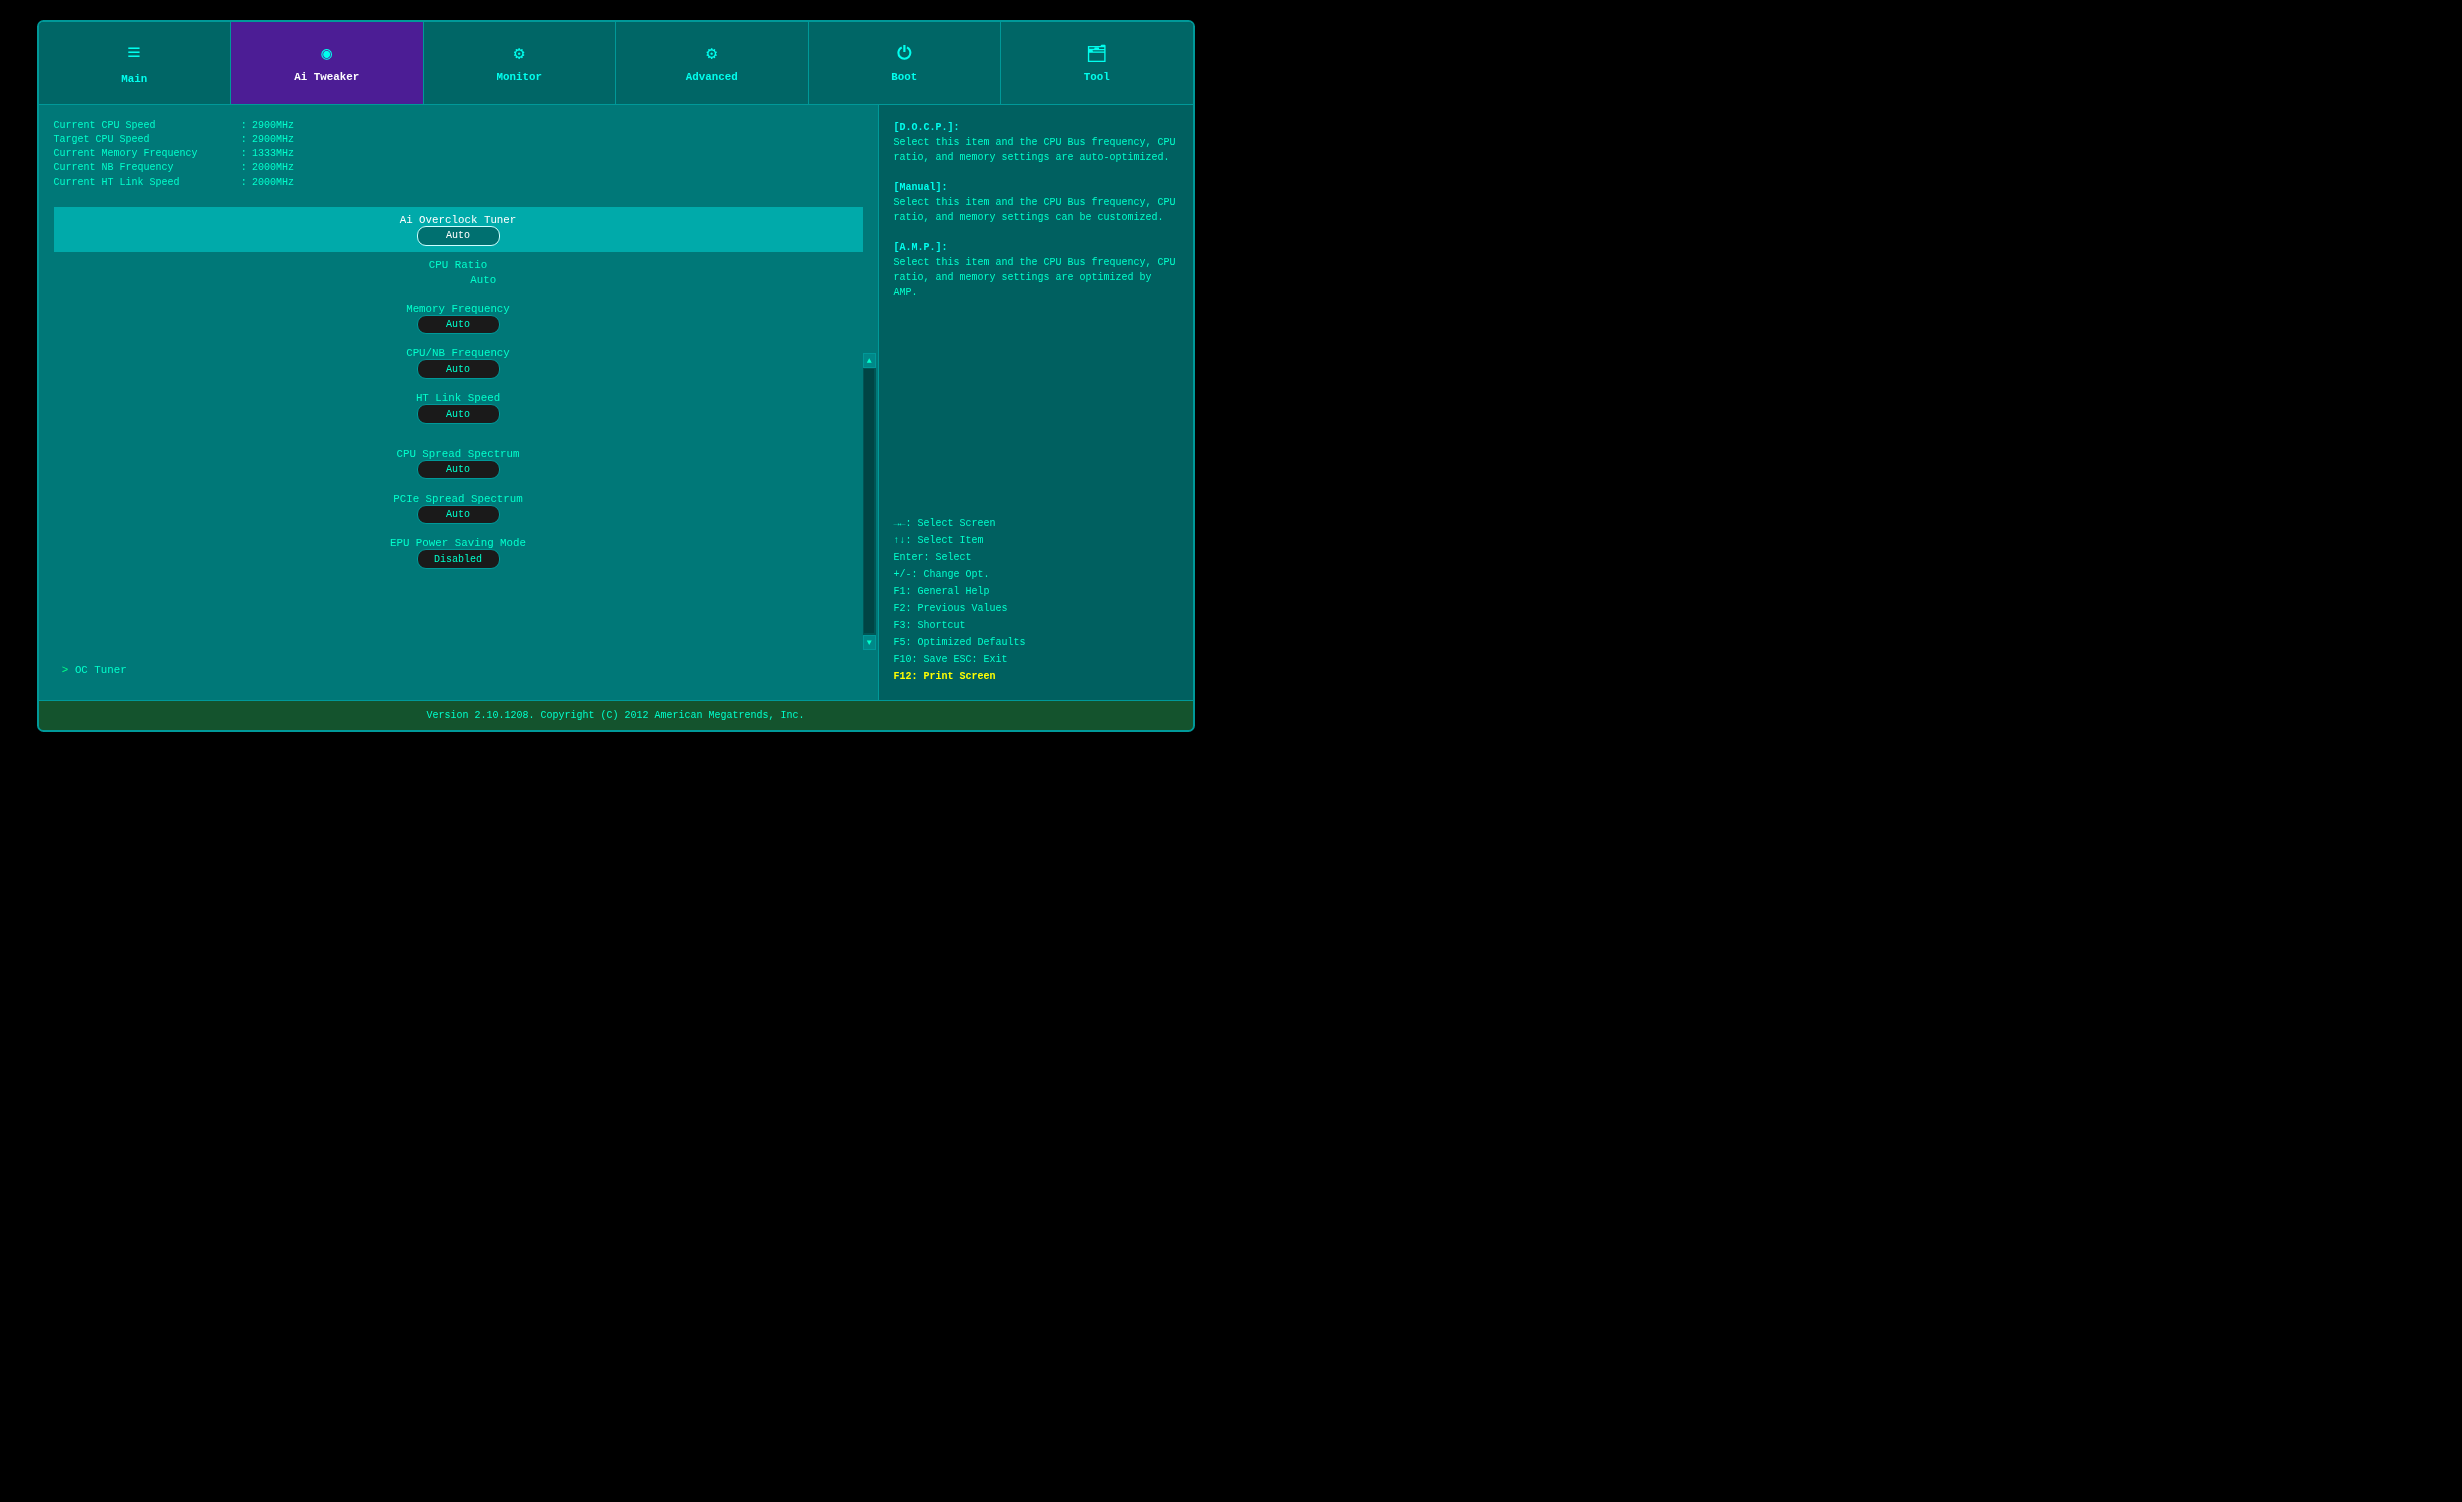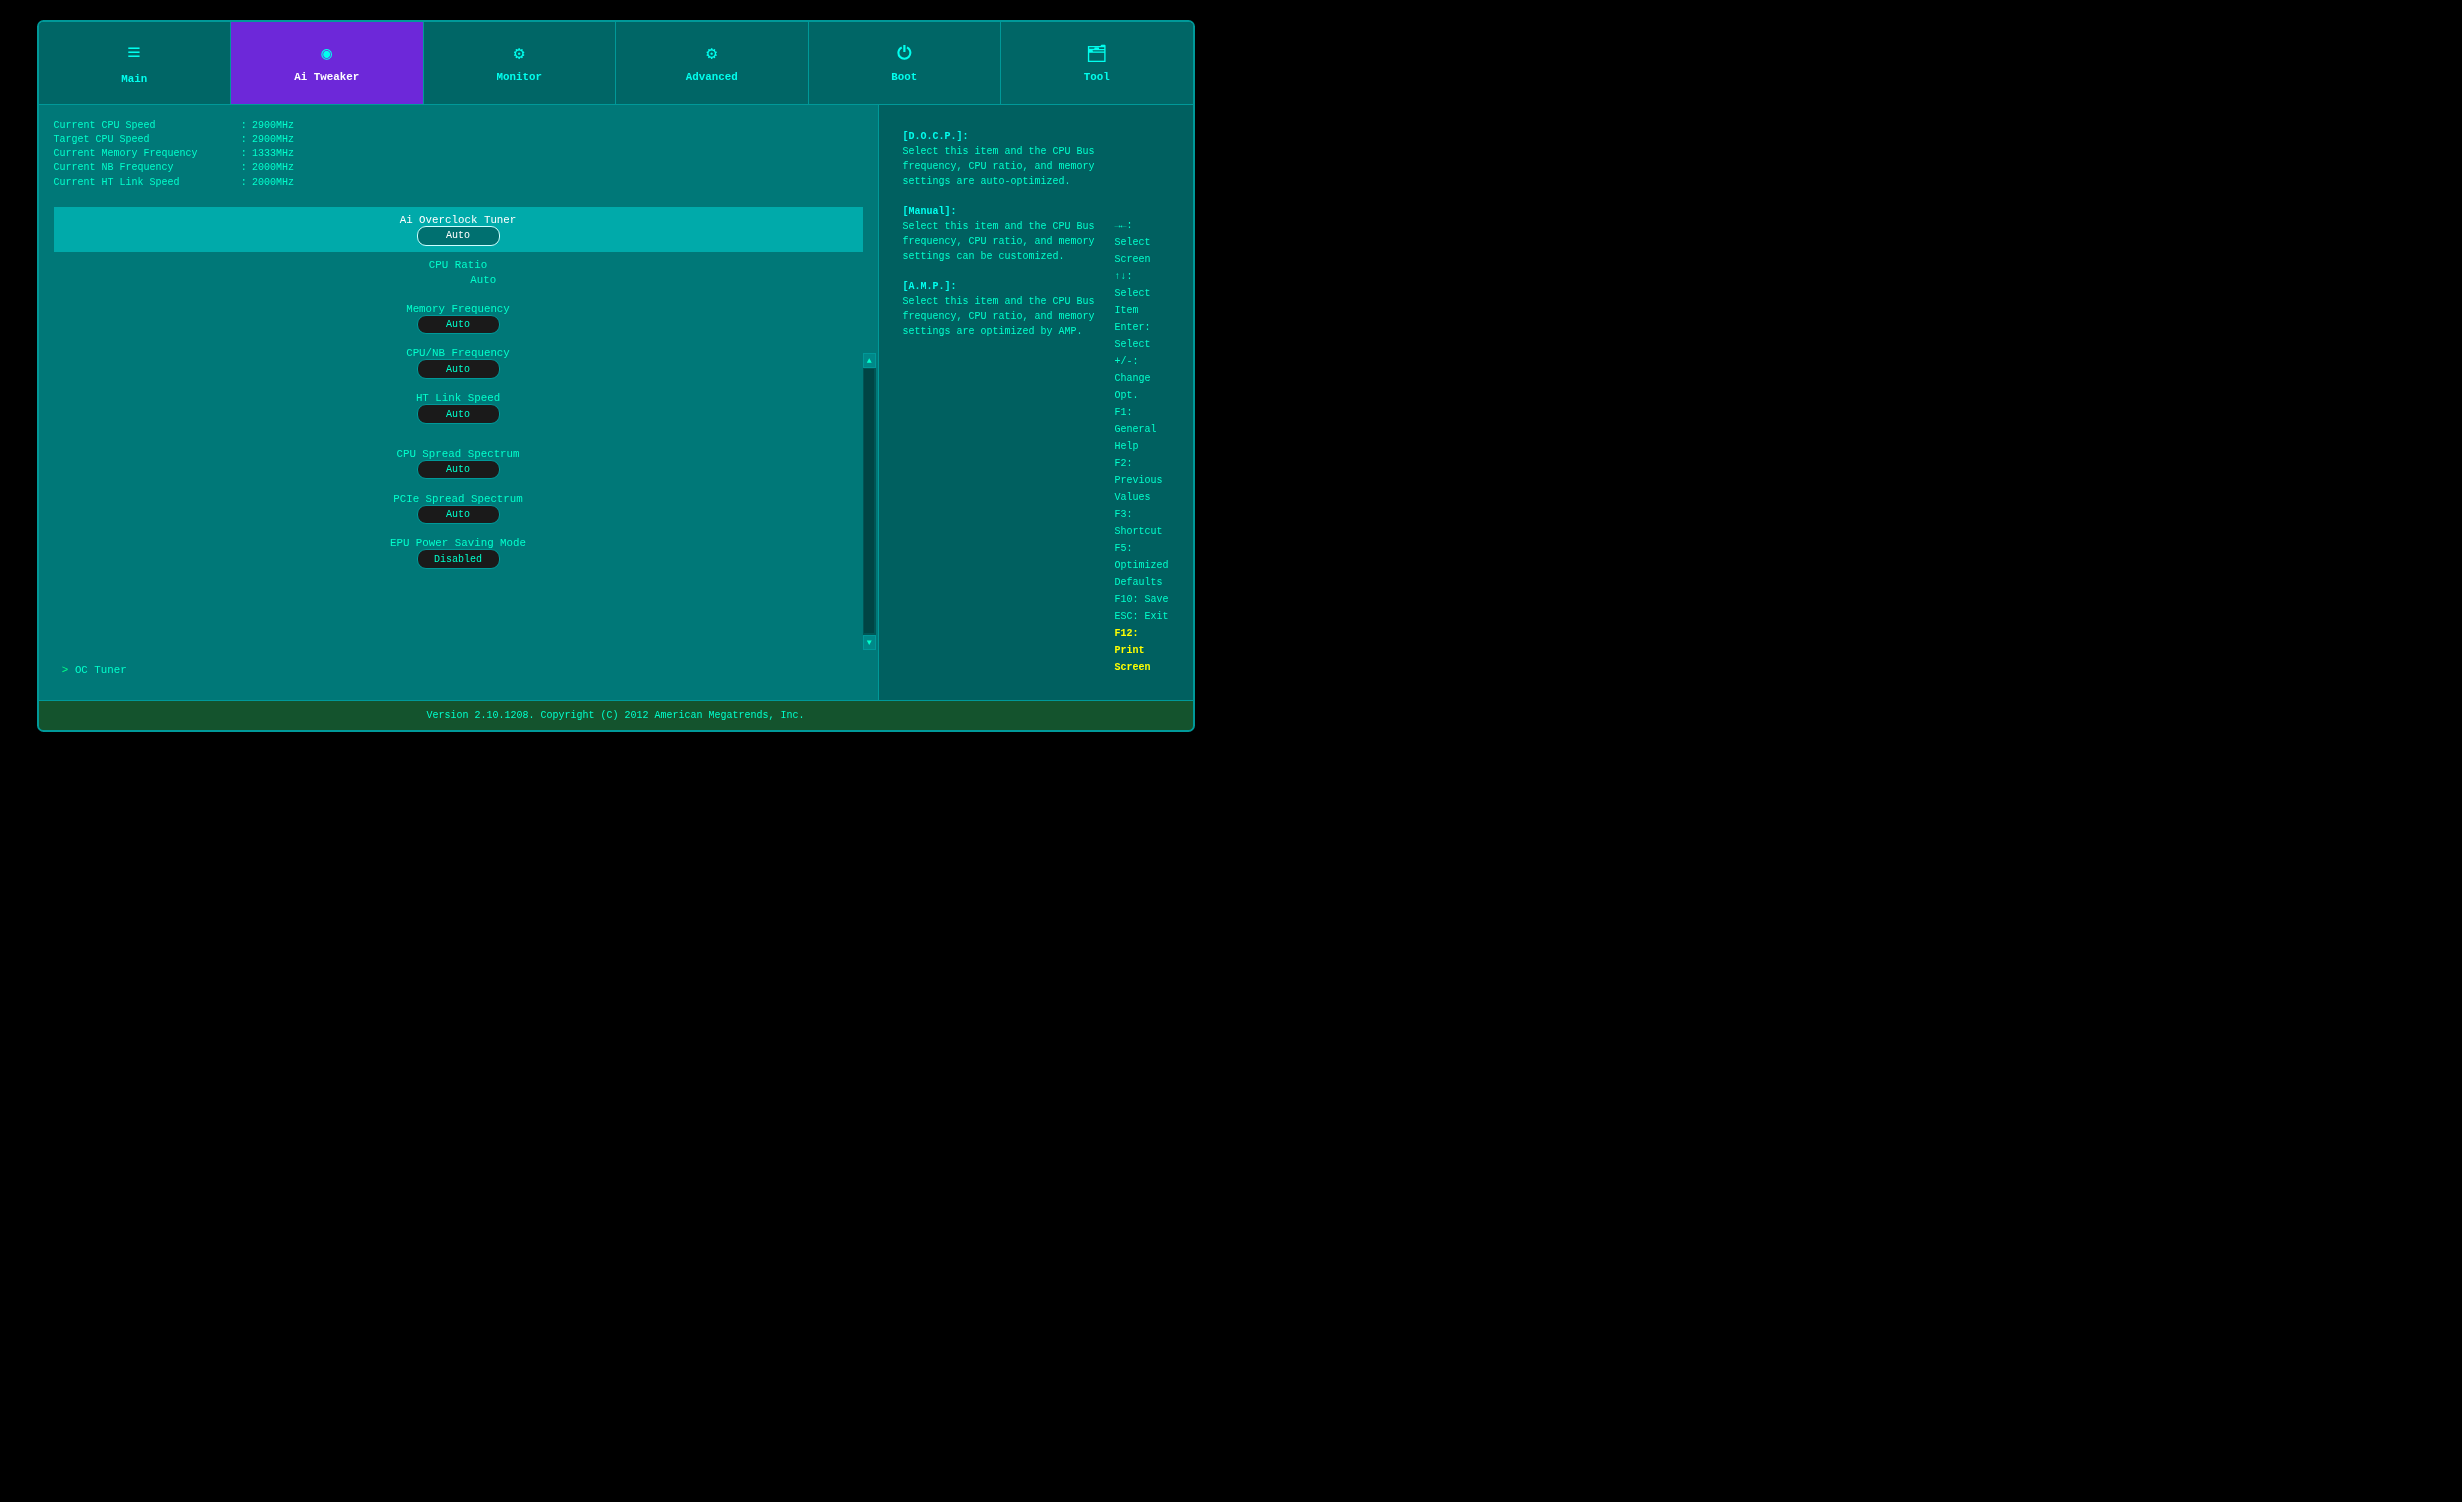--- a/index.html
+++ b/index.html
@@ -48,21 +48,21 @@
       font-size: 11.6px;
       font-weight: bold;
       font-family: 'Courier New', Courier, monospace;
       background: #006666;
       transition: background 0.1s;
     }
 
     .nav-tab:last-child { border-right: none; }
 
     .nav-tab.active {
-      background: #6d28d9;
+      background: #4c1d95;
       color: #fff;
       border-bottom: none;
     }
 
     .nav-tab .tab-icon {
       font-size: 20px;
       color: inherit;
     }
 
     .nav-tab .tab-label {
@@ -217,23 +217,23 @@
 
     .oc-arrow {
       color: #00ff88;
       font-size: 10.8px;
     }
 
     
     .right-panel {
       width: 314px;
       background: #006060;
-      padding: 24px;
-      display: flex;
-      flex-direction: row;
+      padding: 15px;
+      display: flex;
+      flex-direction: column;
       gap: 0;
       color: #00ffcc;
       font-size: 10px;
       font-family: 'Courier New', Courier, monospace;
     }
 
     .help-text {
       line-height: 1.5;
       font-size: 10px;
       color: #00ffcc;

